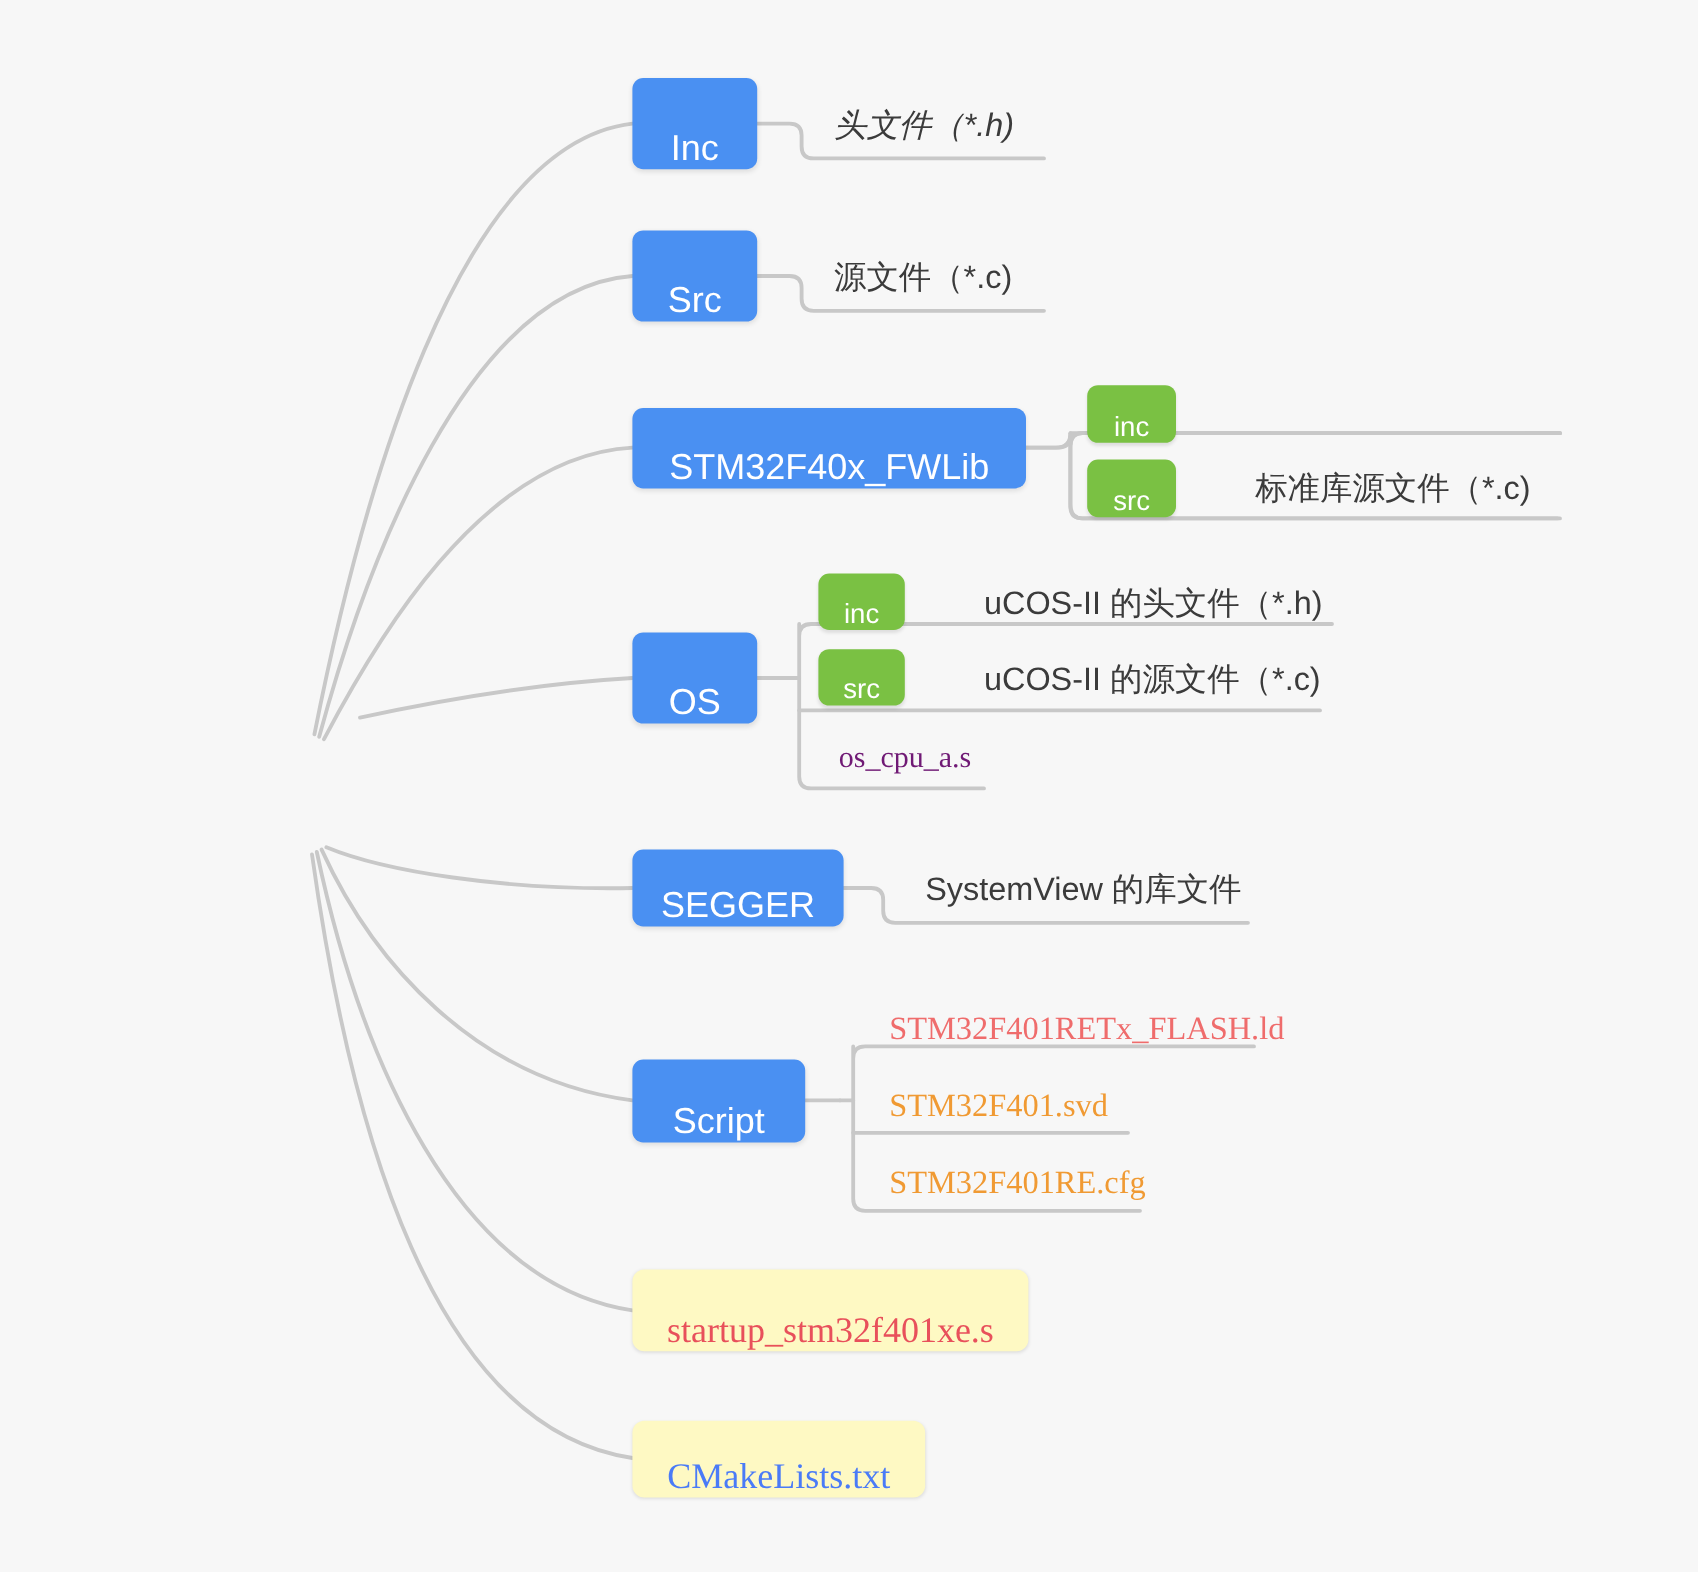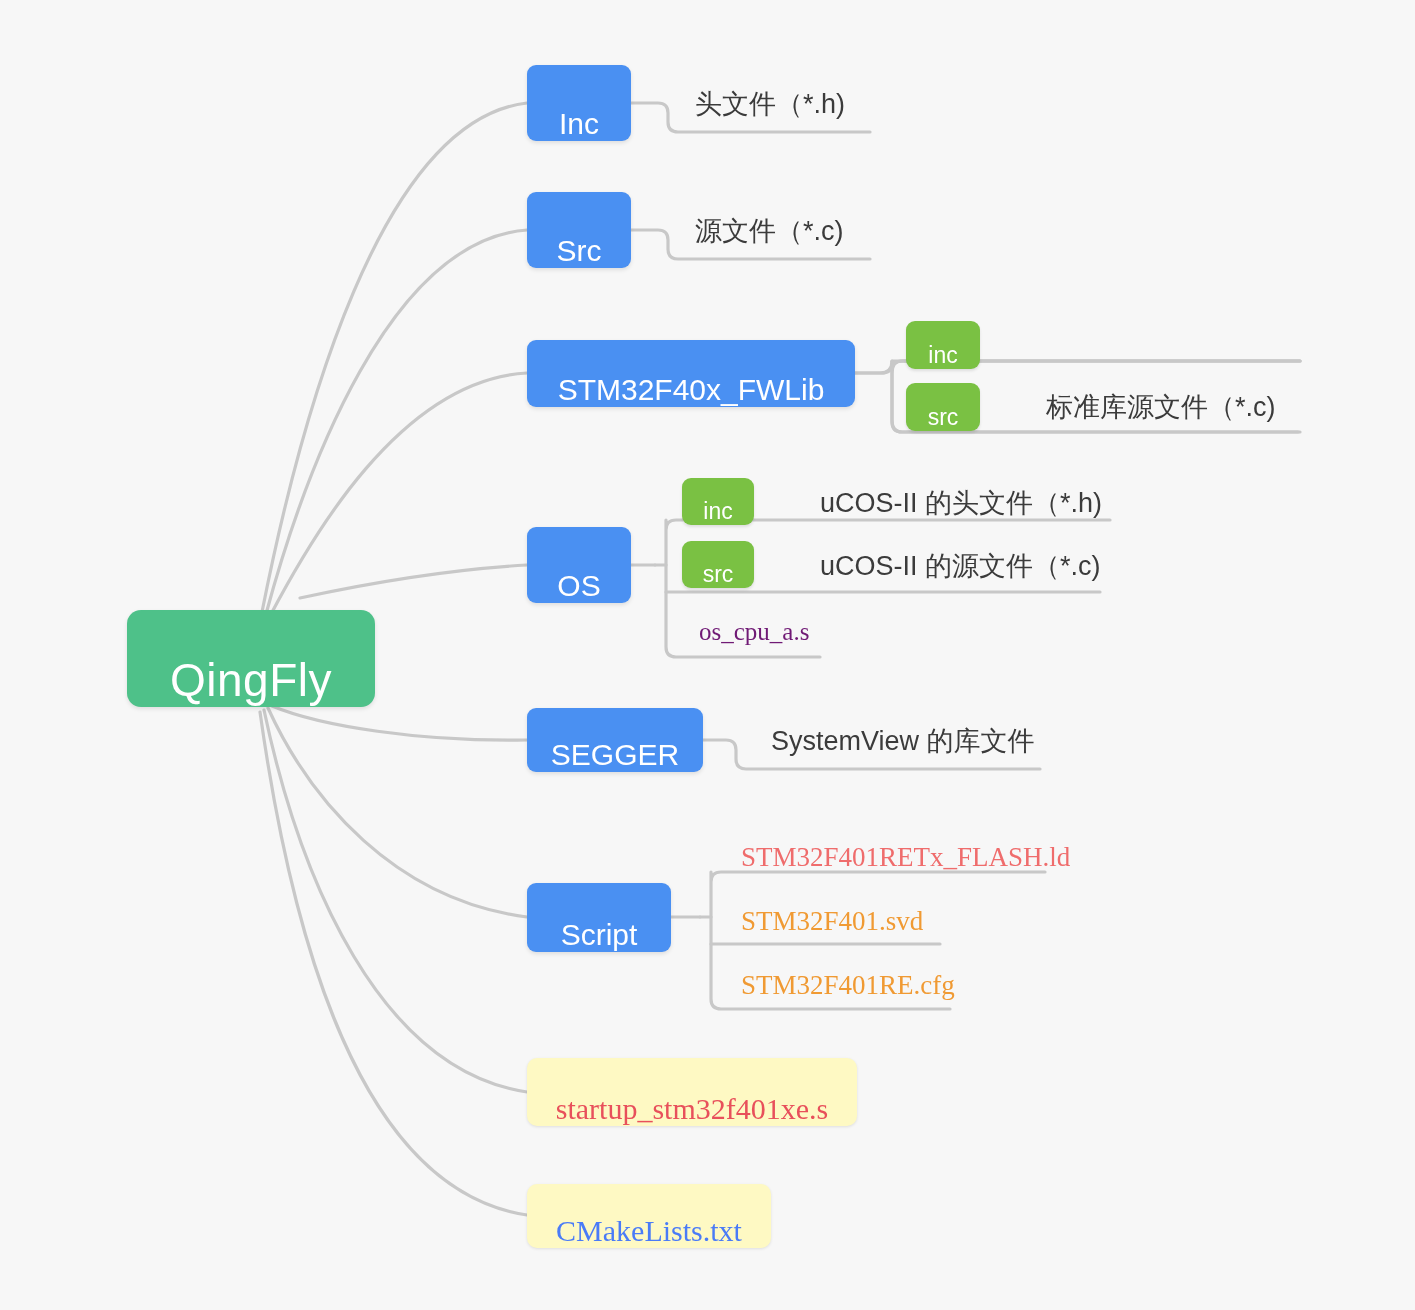--- a/index.html
+++ b/index.html
@@ -117,28 +117,25 @@
       <path d="M 703 740 H 726 Q 736 740 736 750 V 759 Q 736 769 746 769 H 1040"></path>
 
       <path d="M 671 917 H 700"></path>
       <path d="M 711 882 Q 711 872 721 872 H 1045
                M 711 872 V 999 Q 711 1009 721 1009 H 950"></path>
       <path d="M 700 917 H 711"></path>
       <path d="M 711 944 H 940"></path>
     </g>
   </svg>
 
-  <div class="node root" style="left:127px; top:610px; width:248px; height:97px;">
-    <span>QingFly</span>
-  </div>
 
   <div class="node blue" style="left:527px; top:65px; width:104px; height:76px;">
     <span>Inc</span>
   </div>
-  <div class="node leaf" style="left:695px; top:86px; width:320px; height:36px;">
+  <div class="node leaf" style="left:695px; top:86px; width:320px; height:36px;font-style:italic;">
     <span>头文件（*.h)</span>
   </div>
 
   <div class="node blue" style="left:527px; top:192px; width:104px; height:76px;">
     <span>Src</span>
   </div>
   <div class="node leaf" style="left:695px; top:213px; width:320px; height:36px;">
     <span>源文件（*.c)</span>
   </div>
 

